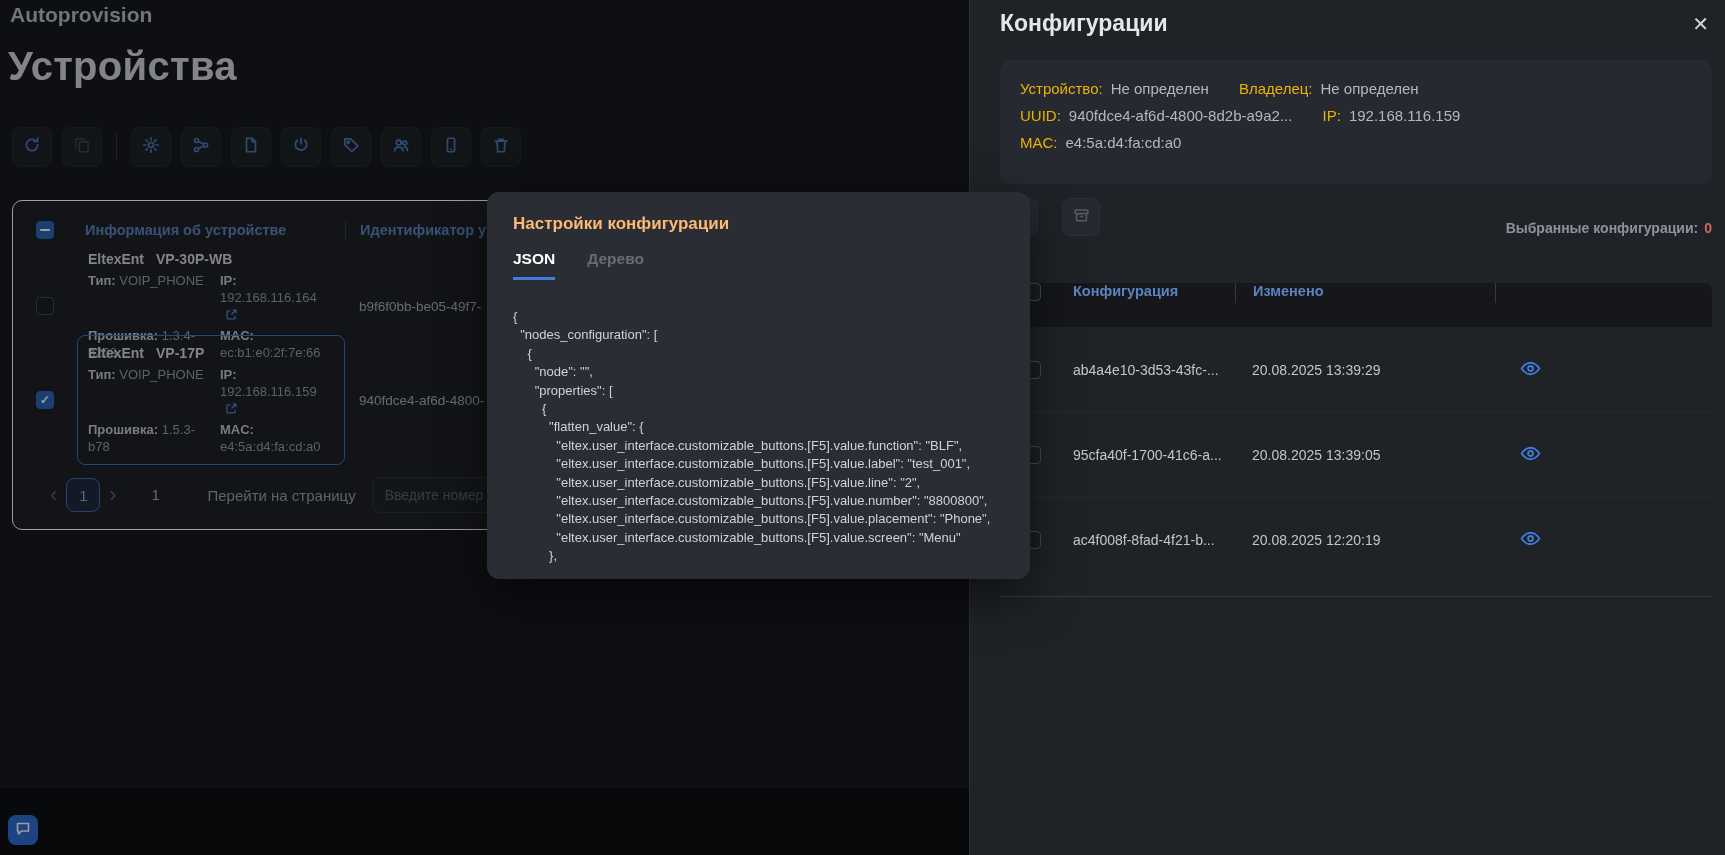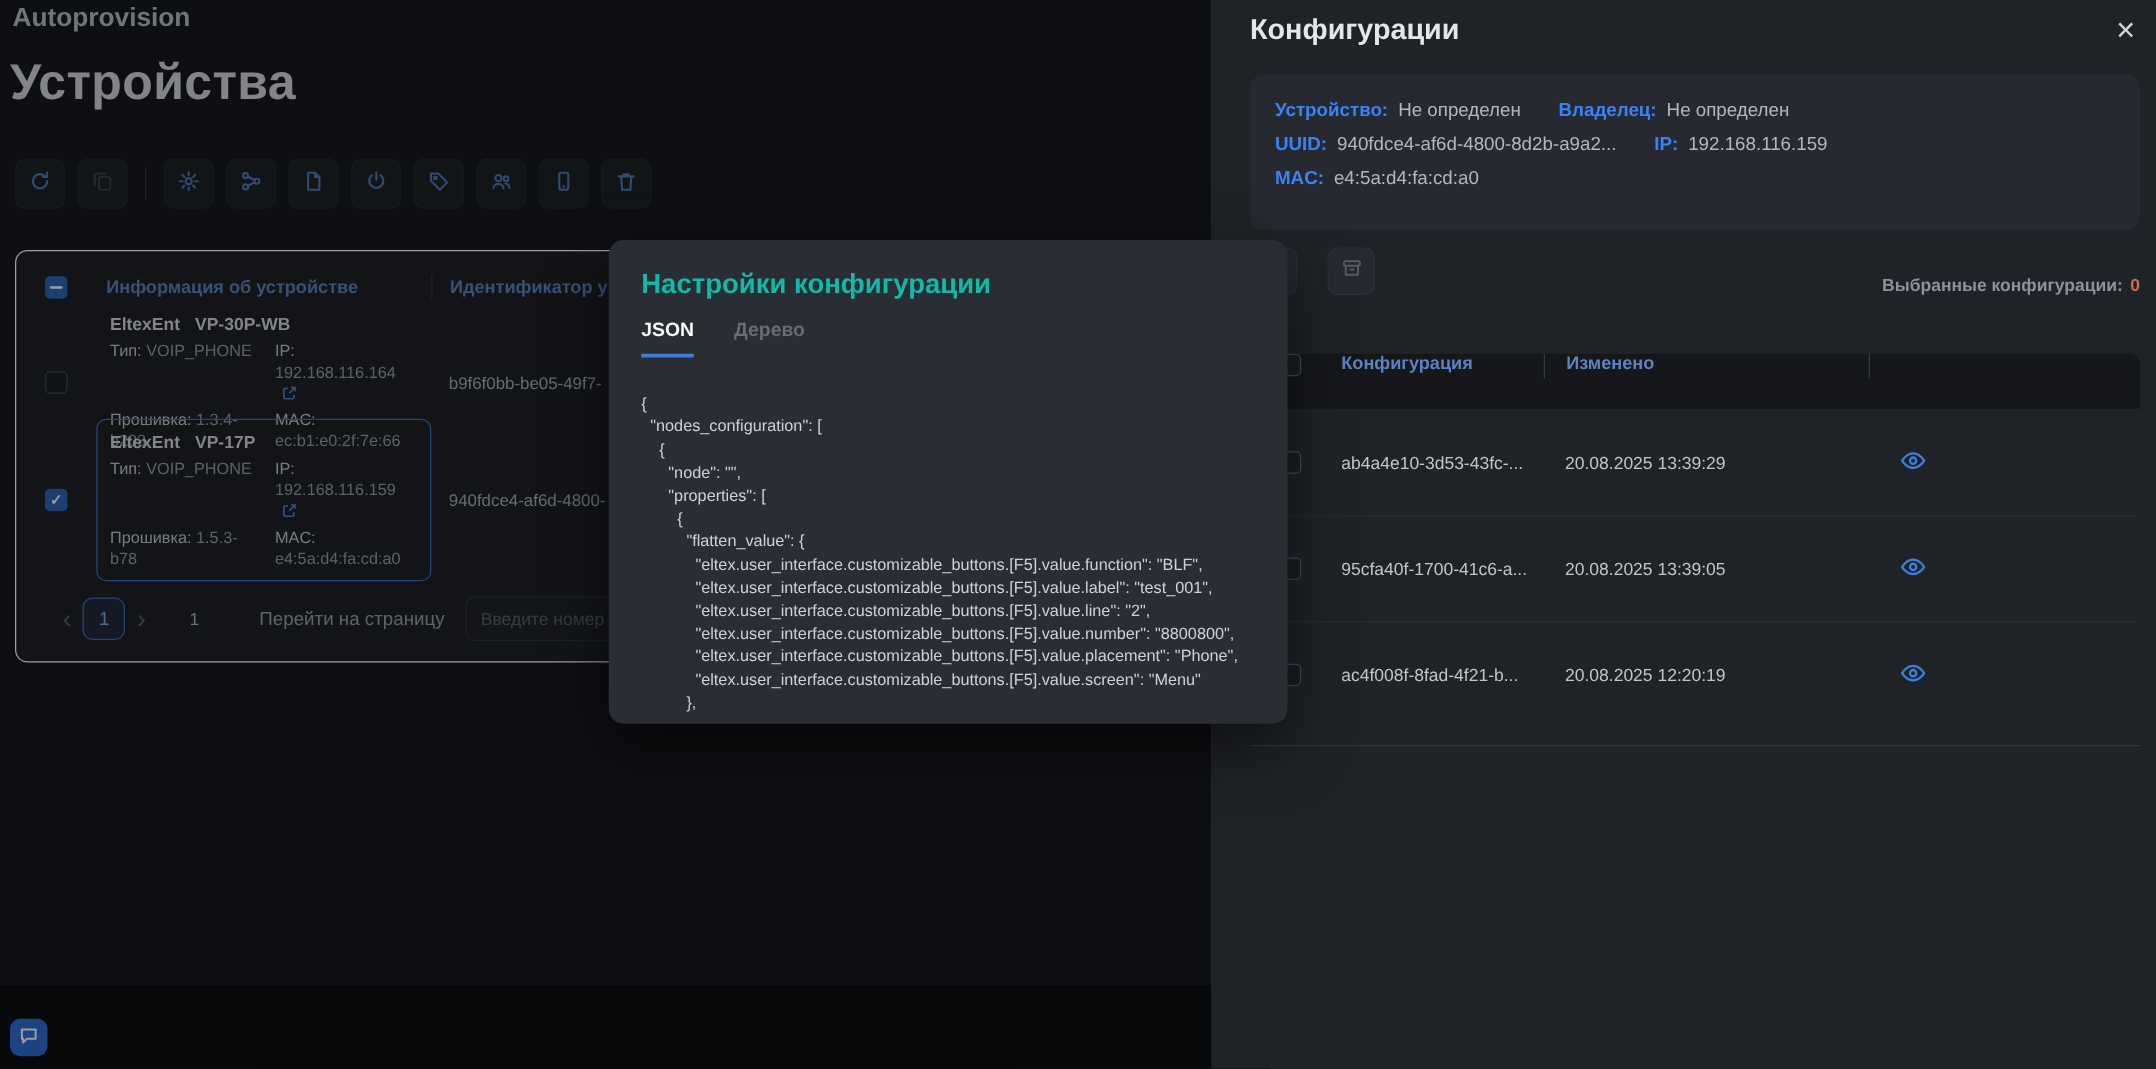--- a/index.html
+++ b/index.html
@@ -24,21 +24,21 @@
   .cb-cell{width:64px;display:flex;justify-content:center;flex:none}
   .dt-col1{width:268px;padding-left:8px;font-size:14.5px;font-weight:600;color:#5b83c0;flex:none}
   .vdiv{width:1px;height:20px;background:#363a40;flex:none}
   .dt-col2{padding-left:14px;font-size:14.5px;font-weight:600;color:#5b83c0;white-space:nowrap;overflow:hidden}
 
   .device-row{display:flex;align-items:center;height:94px;cursor:pointer}
   .device-info{width:268px;flex:none;border:1px solid transparent;border-radius:8px;padding:9px 10px}
   .device-info.selected{border-color:#3d72c6}
   .dname{display:flex;gap:12px;font-size:14px;font-weight:bold;color:#d2d5d9}
   .dgrid{margin-top:5px;display:grid;grid-template-columns:118px auto;column-gap:14px;row-gap:2px;font-size:13px;line-height:17px}
-  .lbl{font-weight:normal;color:#c2c6cc}
+  .lbl{font-weight:bold;color:#c2c6cc}
   .val{color:#969da6}
   .linkic{color:#4f86d8;vertical-align:-2px;margin-left:5px;display:inline-block}
   .device-uuid{padding-left:14px;font-size:13.5px;color:#a7acb3;white-space:nowrap}
 
   .pagination{position:absolute;left:28px;bottom:16px;display:flex;align-items:center}
   .chev{color:#5a616a;font-size:22px;padding:0 9px;line-height:1;cursor:pointer}
   .page-btn{width:34px;height:34px;border:1px solid #3c6cb4;background:rgba(47,91,158,.18);color:#82a9e0;border-radius:8px;font-size:15px;display:flex;align-items:center;justify-content:center;cursor:pointer}
   .total-pages{margin-left:26px;color:#aeb3ba;font-size:14px}
   .goto-label{margin-left:48px;color:#9aa0a8;font-size:15px}
   .goto-input{margin-left:16px;width:180px;height:36px;background:#202329;border:1px solid #30343b;border-radius:8px;color:#14b8a6;font-size:14px;padding:0 12px;outline:none}
@@ -51,21 +51,21 @@
   .checkbox.checked{background:#2e66b8;border-color:#2e66b8}
   .checkbox.checked::after{content:"✓";color:#fff;font-size:12px;font-weight:bold}
   .checkbox.indeterminate{background:#2e66b8;border-color:#2e66b8}
   .checkbox.indeterminate::after{content:"";width:10px;height:2px;background:#fff;border-radius:1px}
 
   
   .panel{position:relative;flex:1;background:#1f2227;height:100%}
   .panel-title{position:absolute;left:30px;top:10px;font-size:23px;font-weight:bold;color:#e4e6e9}
   .close-x{position:absolute;right:16px;top:12px;font-size:20px;color:#d0d4d8;cursor:pointer}
   .info-card{position:absolute;left:30px;right:13px;top:60px;height:124px;background:#26292f;border-radius:10px;padding:15px 20px;font-size:15px;line-height:27px}
-  .lbl2{font-weight:bold;color:#3b82f6;margin-right:8px}
+  .lbl2{font-weight:normal;color:#eab308;margin-right:8px}
   .val2{color:#b3b8bf}
   .pair{margin-right:26px}
 
   .panel-toolbar{position:absolute;left:30px;right:13px;top:198px;height:38px;display:flex;align-items:flex-end;gap:24px}
   .pt-btn{width:38px;height:38px;border-radius:8px;background:#26292f;border:1px solid #2c3036;color:#565c64;display:flex;align-items:center;justify-content:center;cursor:pointer}
   .selected-info{margin-left:auto;font-size:14px;font-weight:bold;color:#8d939b}
   .selected-count{color:#d4665c;margin-left:6px}
 
   .config-table{position:absolute;left:30px;right:13px;top:283px;padding-bottom:14px;border-bottom:1px solid #34373d}
   .ct-header{display:flex;align-items:flex-start;height:44px;background:#15171b;border-radius:8px 8px 0 0}
@@ -73,21 +73,21 @@
   .ct-cbcell{width:64px;display:flex;justify-content:center;flex:none}
   .ct-name{width:171px;padding-left:9px;flex:none;white-space:nowrap;overflow:hidden}
   .ct-date{width:259px;padding-left:17px;flex:none;white-space:nowrap}
   .ct-actions{padding-left:26px}
   .ct-row{display:flex;align-items:center;height:85px;font-size:14px;color:#c2c6cb}
   .ct-row + .ct-row{border-top:1px solid rgba(255,255,255,.04)}
   .eye-btn{color:#3f7edd;cursor:pointer;display:flex;align-items:center}
 
   
   .modal{position:absolute;left:487px;top:192px;width:543px;height:387px;background:#2a2d33;border-radius:12px;box-shadow:0 18px 50px rgba(0,0,0,.55);z-index:10;padding:22px 26px 0;overflow:hidden}
-  .modal-title{font-size:22px;font-weight:bold;color:#14b8a6}
+  .modal-title{font-size:17px;font-weight:bold;color:#fdba74}
   .tabs{display:flex;gap:32px;margin-top:16px}
   .tab{font-size:15.5px;font-weight:bold;color:#686d74;padding-bottom:9px;cursor:pointer}
   .tab.active{color:#fff;border-bottom:3px solid #3f7edd}
   .json-box{margin-top:28px;font-size:13px;line-height:18.4px;color:#cfd3d7;white-space:pre;overflow:hidden;height:262px}
 </style>
 </head>
 <body>
 
 <div class="app">
 

